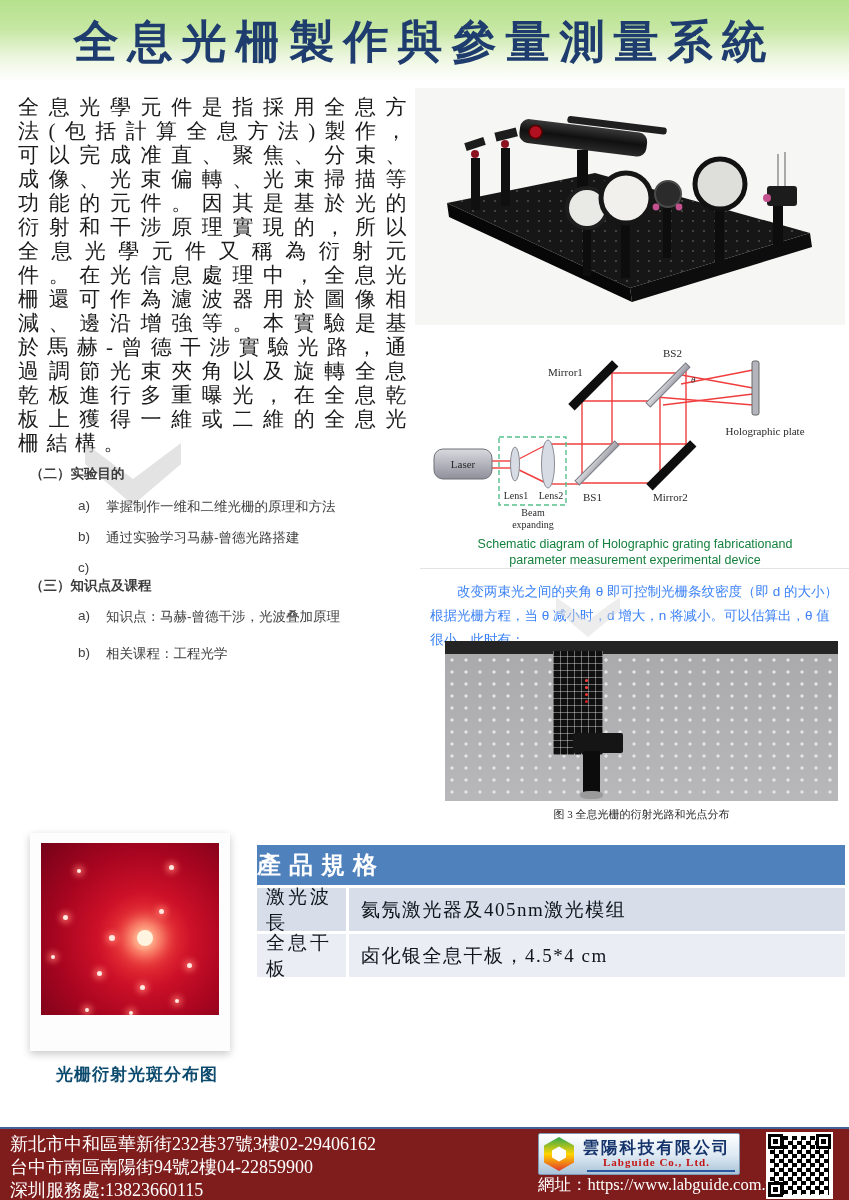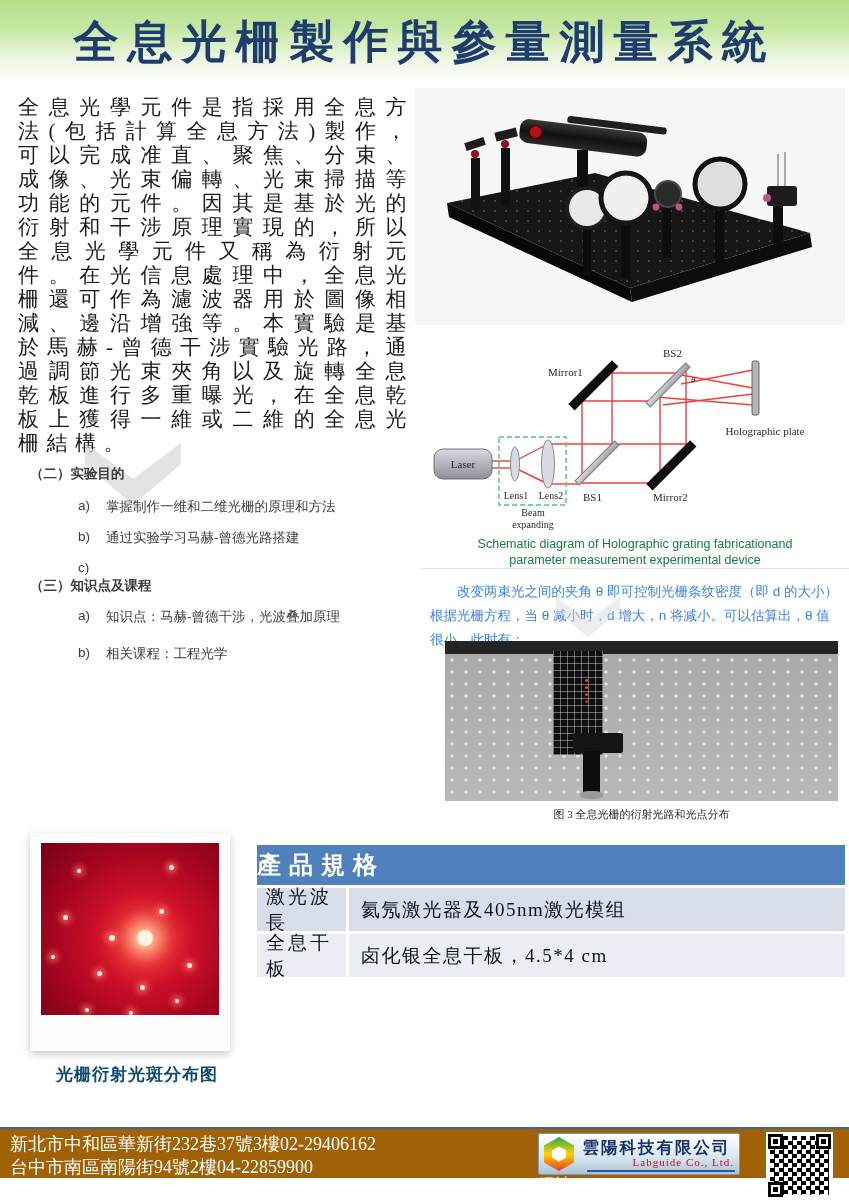--- a/index.html
+++ b/index.html
@@ -70,31 +70,31 @@
   .spec{position:absolute;left:257px;top:845px;width:588px;}
   .spec .thead{height:40px;line-height:40px;color:#ffffff;font-size:24px;
         font-weight:bold;letter-spacing:8px;}
   .spec .row{display:flex;margin-top:3px;}
   .spec .cell{font-size:19px;color:#10151c;display:flex;align-items:center;}
   .spec .lbl{width:80px;flex:none;padding-left:9px;letter-spacing:3px;}
   .spec .val{flex:1;margin-left:3px;padding-left:12px;letter-spacing:1.5px;}
   .spec .r1 .cell{background:#d7dde9;height:43px;}
   .spec .r2 .cell{background:#eaedf4;height:43px;}
   
-  .footer{position:absolute;left:0;top:1127px;width:849px;height:51px;background:#a16207;
+  .footer{position:absolute;left:0;top:1127px;width:849px;height:73px;background:#7f1d1d;
         border-top:2px solid #41639a;box-sizing:border-box;}
   .footer .addr{position:absolute;left:10px;top:4px;color:#ffffff;font-size:18px;line-height:23px;}
   .logo-box{position:absolute;left:538px;top:4px;width:200px;height:40px;
         background:linear-gradient(180deg,#ffffff 0%,#dce8f2 55%,#a9c3d8 100%);
         border:1px solid #7d97b5;border-radius:2px;}
   .logo-hex{position:absolute;left:5px;top:3px;}
   .logo-cn{position:absolute;left:40px;top:3px;width:155px;text-align:center;font-size:16.5px;
         font-weight:bold;letter-spacing:2px;color:#15336b;}
-  .logo-en{position:absolute;left:40px;top:22px;width:155px;text-align:right;font-size:11px;
-        font-weight:normal;letter-spacing:1px;color:#c41414;}
+  .logo-en{position:absolute;left:40px;top:22px;width:155px;text-align:center;font-size:11px;
+        font-weight:bold;letter-spacing:1px;color:#c41414;}
   .logo-underline{position:absolute;left:48px;bottom:2px;width:148px;height:2px;background:#2a57a0;}
   .website{position:absolute;left:538px;top:45px;color:#ffffff;font-size:16.5px;}
   .qr{position:absolute;left:766px;top:3px;width:67px;height:67px;background:#ffffff;}
   .qr-inner{position:absolute;left:4px;top:4px;width:59px;height:59px;
         background:conic-gradient(#000 90deg,#fff 0 180deg,#000 0 270deg,#fff 0);
         background-size:9px 9px;}
   .finder{position:absolute;width:15px;height:15px;border:3px solid #000;background:#fff;box-sizing:border-box;}
   .finder::after{content:"";position:absolute;left:2px;top:2px;width:5px;height:5px;background:#000;}
   .f-tl{left:2px;top:2px;} .f-tr{right:2px;top:2px;} .f-bl{left:2px;bottom:2px;}
 </style>

